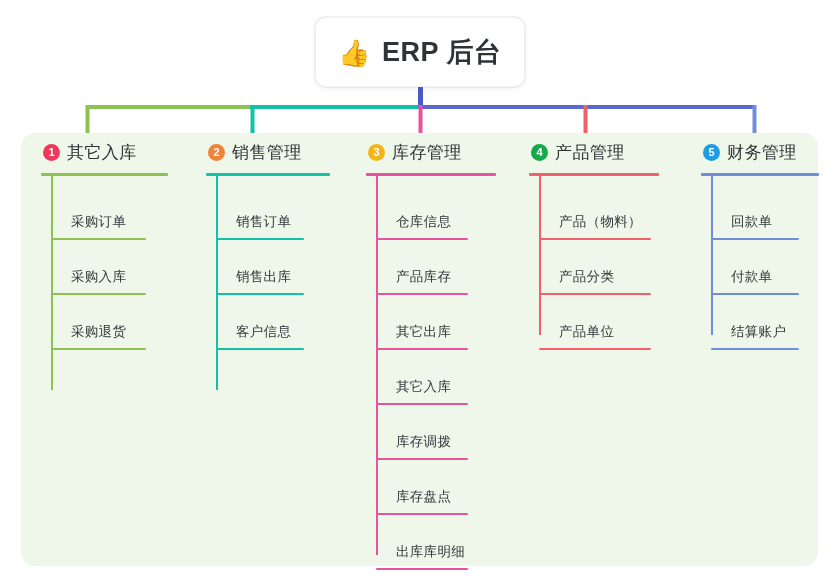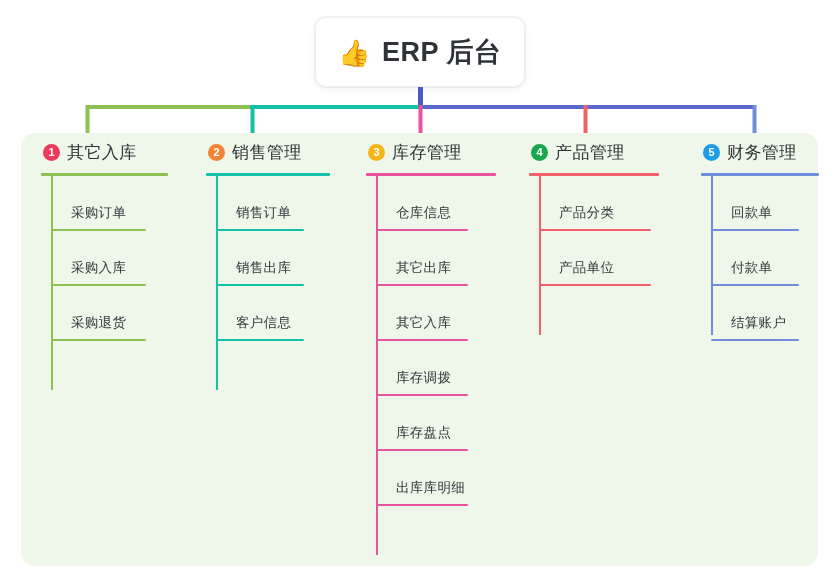--- a/index.html
+++ b/index.html
@@ -116,21 +116,21 @@
     letter-spacing: 0.4px;
   }
   .col-rule {
     height: 3px;
     border-radius: 1px;
     margin-top: 2px;
   }
   .col-body {
     position: relative;
     margin-left: 10px;
-    padding-top: 0px;
+    padding-top: 9px;
   }
   .spine {
     position: absolute;
     left: 0;
     top: 0;
     width: 2px;
   }
   .leaf {
     position: relative;
     height: 55px;
@@ -233,20 +233,24 @@
           <span class="col-title">库存管理</span>
         </div>
         <div class="col-rule" style="width: 130px; background: rgb(232, 83, 159);"></div>
         <div class="col-body">
           <div class="spine" style="background: rgb(232, 83, 159); height: 379px;"></div>
           <div class="leaf">
             <span class="leaf-label">仓库信息</span>
             <div class="leaf-underline" style="width: 92px; background: rgb(232, 83, 159);"></div>
           </div>
           <div class="leaf">
+            <span class="leaf-label">产品库存</span>
+            <div class="leaf-underline" style="width: 92px; background: rgb(232, 83, 159);"></div>
+          </div>
+          <div class="leaf">
             <span class="leaf-label">其它出库</span>
             <div class="leaf-underline" style="width: 92px; background: rgb(232, 83, 159);"></div>
           </div>
           <div class="leaf">
             <span class="leaf-label">其它入库</span>
             <div class="leaf-underline" style="width: 92px; background: rgb(232, 83, 159);"></div>
           </div>
           <div class="leaf">
             <span class="leaf-label">库存调拨</span>
             <div class="leaf-underline" style="width: 92px; background: rgb(232, 83, 159);"></div>
@@ -263,20 +267,24 @@
       </div>
       <div class="column" style="left: 508px;">
         <div class="col-head">
           <span class="badge" style="background: rgb(23, 168, 75);">4</span>
           <span class="col-title">产品管理</span>
         </div>
         <div class="col-rule" style="width: 130px; background: rgb(242, 97, 106);"></div>
         <div class="col-body">
           <div class="spine" style="background: rgb(242, 97, 106); height: 159px;"></div>
           <div class="leaf">
+            <span class="leaf-label">产品（物料）</span>
+            <div class="leaf-underline" style="width: 112px; background: rgb(242, 97, 106);"></div>
+          </div>
+          <div class="leaf">
             <span class="leaf-label">产品分类</span>
             <div class="leaf-underline" style="width: 112px; background: rgb(242, 97, 106);"></div>
           </div>
           <div class="leaf">
             <span class="leaf-label">产品单位</span>
             <div class="leaf-underline" style="width: 112px; background: rgb(242, 97, 106);"></div>
           </div>
         </div>
       </div>
       <div class="column" style="left: 680px;">

